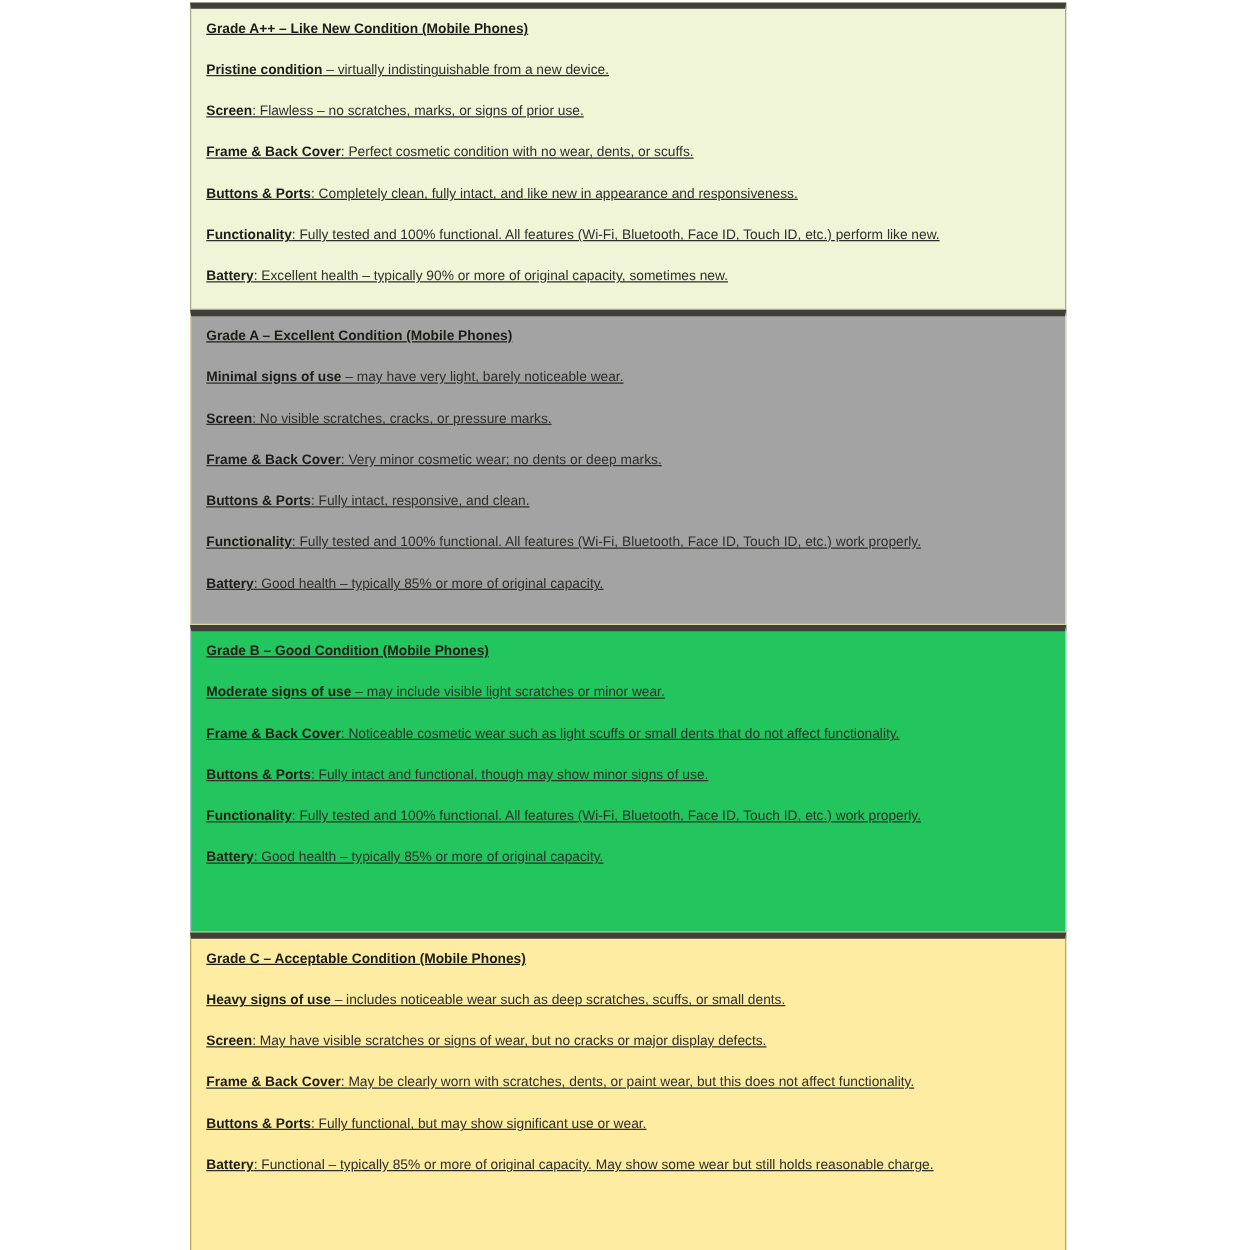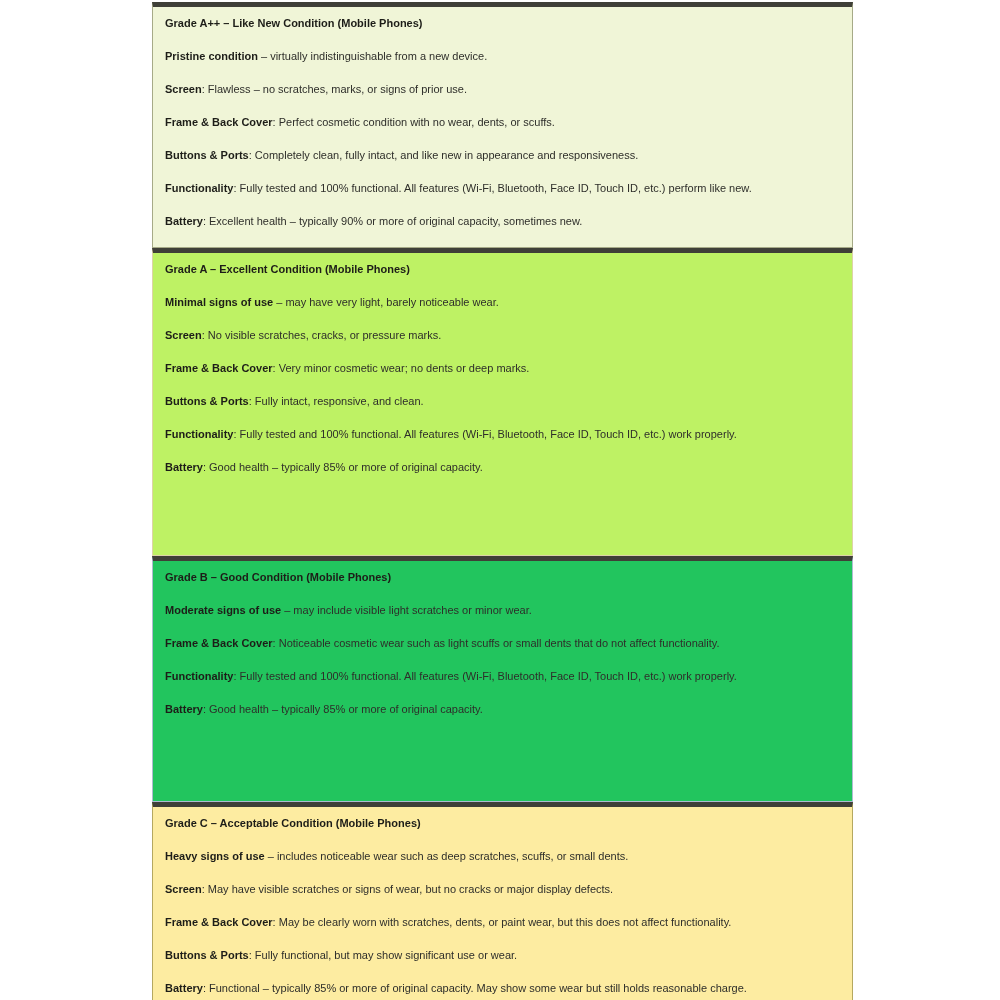--- a/index.html
+++ b/index.html
@@ -1,23 +1,23 @@
 <!DOCTYPE html>
 <html><head>
 <meta charset="utf-8">
 <style>
   html,body{margin:0;padding:0;background:#ffffff;width:1000px;height:1000px;overflow:hidden;}
   body{font-family:"Liberation Sans",sans-serif;}
   .doc{position:absolute;top:2px;left:152px;width:701px;}
   .sec{box-sizing:border-box;border:1px solid;border-top:5px solid #3f3f37;padding:10px 12px 0 12px;overflow:hidden;}
   .sec-0{height:246px;background:#f0f5d7;border-left-color:#a6aa87;border-right-color:#a6aa87;border-bottom-color:#a6aa87;}
-  .sec-1{height:308px;background:#bef264;border-left-color:#ddd3a8;border-right-color:#ddd3a8;border-bottom-color:#ddd3a8;}
+  .sec-1{height:252px;background:#a3a3a3;border-left-color:#ddd3a8;border-right-color:#ddd3a8;border-bottom-color:#ddd3a8;}
   .sec-2{height:246px;background:#22c55e;border-left-color:#aebbd1;border-right-color:#aebbd1;border-bottom-color:#aebbd1;}
   .sec-3{height:317px;background:#fdeca1;border-left-color:#b5a85f;border-right-color:#b5a85f;border-bottom-color:#b5a85f;}
-  p{margin:0 0 20px 0;font-size:11px;line-height:13px;color:#2e2e2a;}
+  p{margin:0 0 20px 0;font-size:11px;line-height:13px;color:#2e2e2a;text-decoration:underline;}
   p.h{font-weight:700;color:#1d1d18;}
   p.item b{font-weight:700;color:#1d1d18;}
 </style>
 </head>
 <body>
 
 <div class="doc">
 
   <section class="sec sec-0">
     <p class="h">Grade A++ – Like New Condition (Mobile Phones)</p>
@@ -36,20 +36,21 @@
     <p class="item"><b>Frame &amp; Back Cover</b><span>: Very minor cosmetic wear; no dents or deep marks.</span></p>
     <p class="item"><b>Buttons &amp; Ports</b><span>: Fully intact, responsive, and clean.</span></p>
     <p class="item"><b>Functionality</b><span>: Fully tested and 100% functional. All features (Wi-Fi, Bluetooth, Face ID, Touch ID, etc.) work properly.</span></p>
     <p class="item"><b>Battery</b><span>: Good health – typically 85% or more of original capacity.</span></p>
   </section>
 
   <section class="sec sec-2">
     <p class="h">Grade B – Good Condition (Mobile Phones)</p>
     <p class="item"><b>Moderate signs of use</b><span> – may include visible light scratches or minor wear.</span></p>
     <p class="item"><b>Frame &amp; Back Cover</b><span>: Noticeable cosmetic wear such as light scuffs or small dents that do not affect functionality.</span></p>
+    <p class="item"><b>Buttons &amp; Ports</b><span>: Fully intact and functional, though may show minor signs of use.</span></p>
     <p class="item"><b>Functionality</b><span>: Fully tested and 100% functional. All features (Wi-Fi, Bluetooth, Face ID, Touch ID, etc.) work properly.</span></p>
     <p class="item"><b>Battery</b><span>: Good health – typically 85% or more of original capacity.</span></p>
   </section>
 
   <section class="sec sec-3">
     <p class="h">Grade C – Acceptable Condition (Mobile Phones)</p>
     <p class="item"><b>Heavy signs of use</b><span> – includes noticeable wear such as deep scratches, scuffs, or small dents.</span></p>
     <p class="item"><b>Screen</b><span>: May have visible scratches or signs of wear, but no cracks or major display defects.</span></p>
     <p class="item"><b>Frame &amp; Back Cover</b><span>: May be clearly worn with scratches, dents, or paint wear, but this does not affect functionality.</span></p>
     <p class="item"><b>Buttons &amp; Ports</b><span>: Fully functional, but may show significant use or wear.</span></p>

